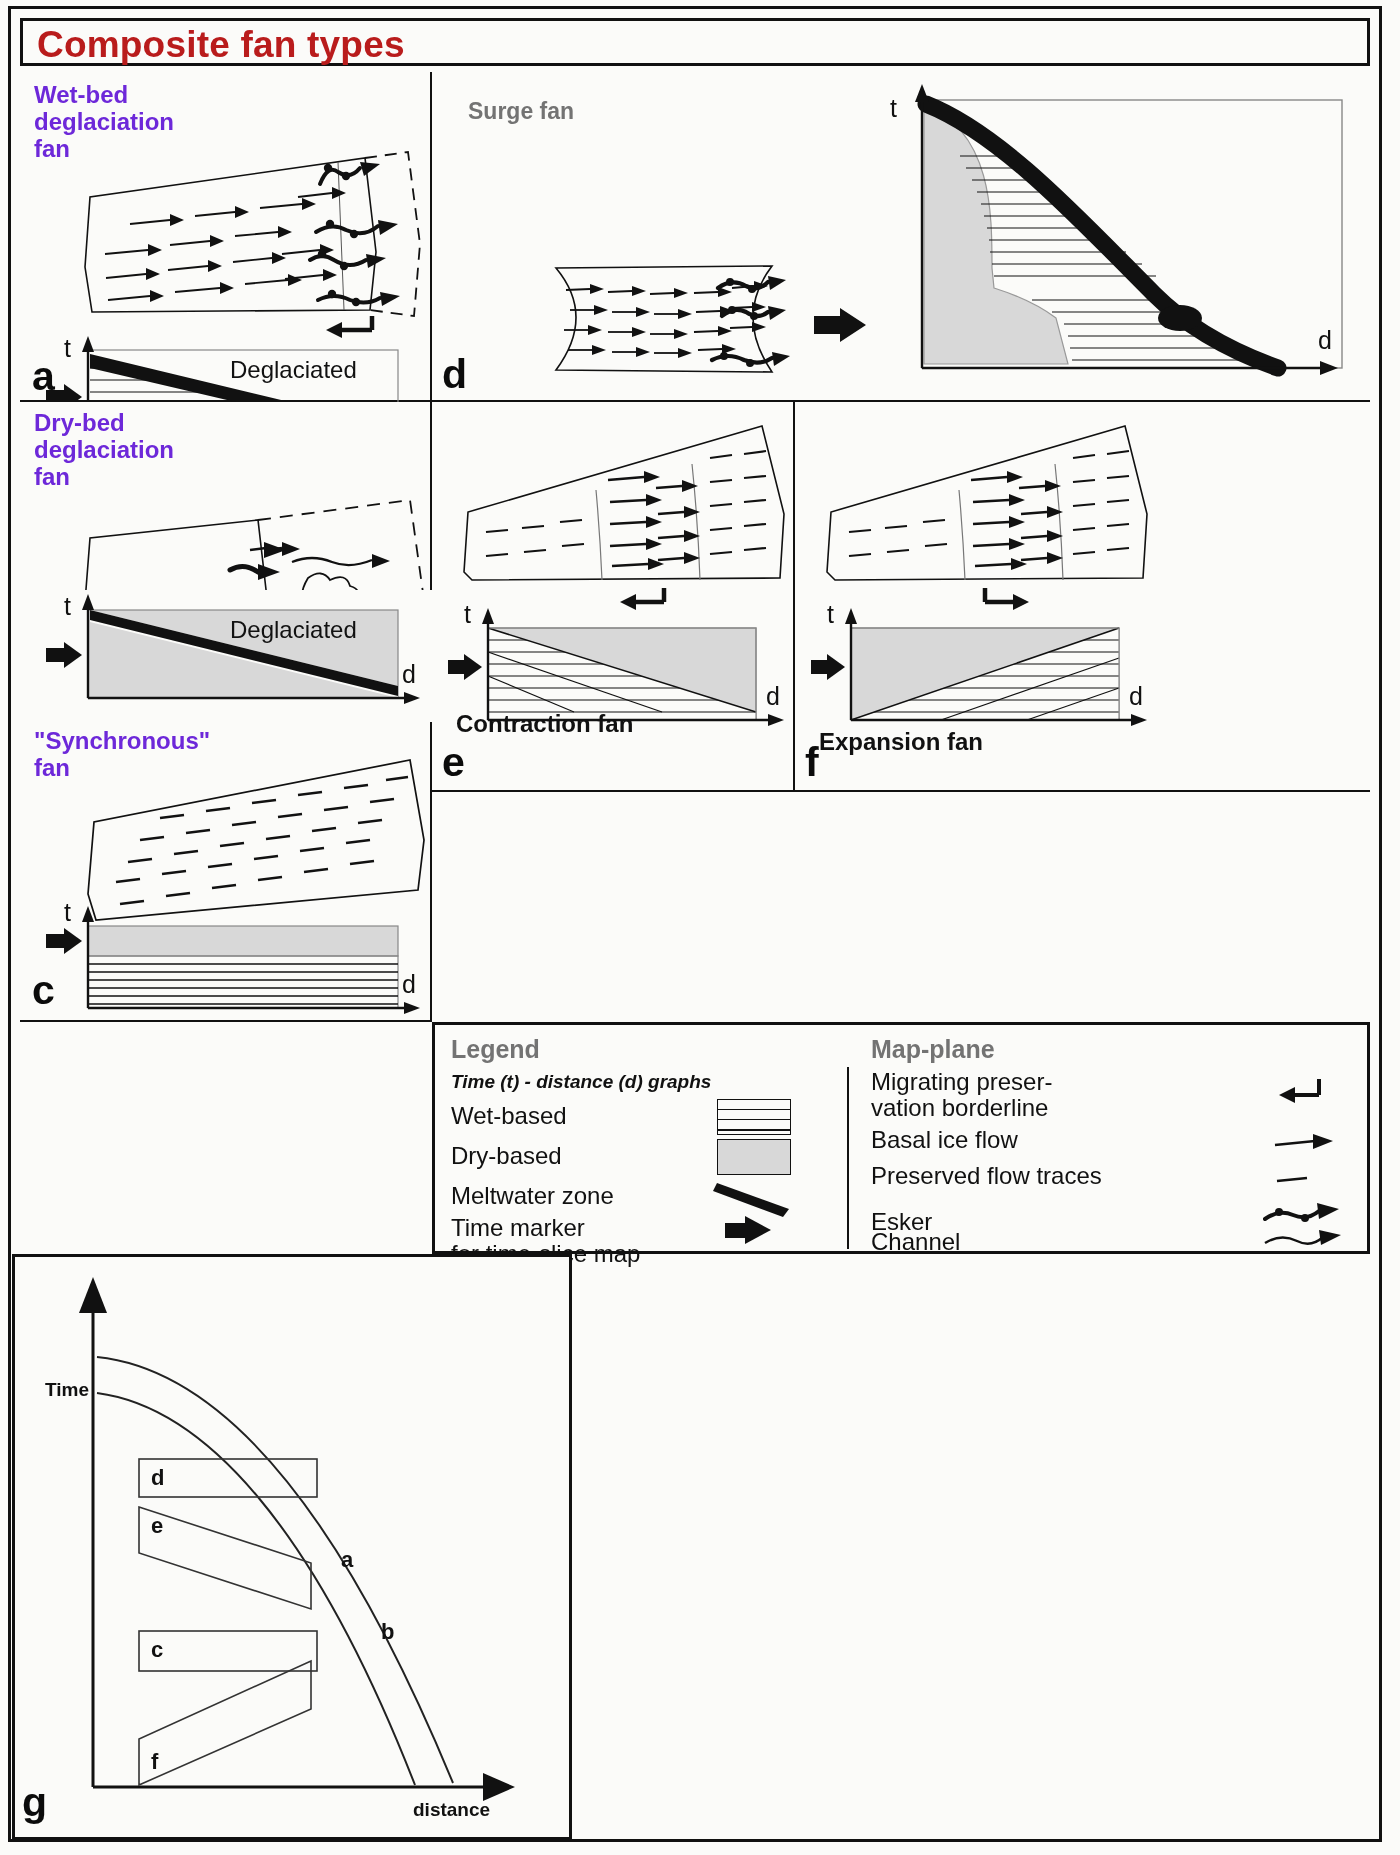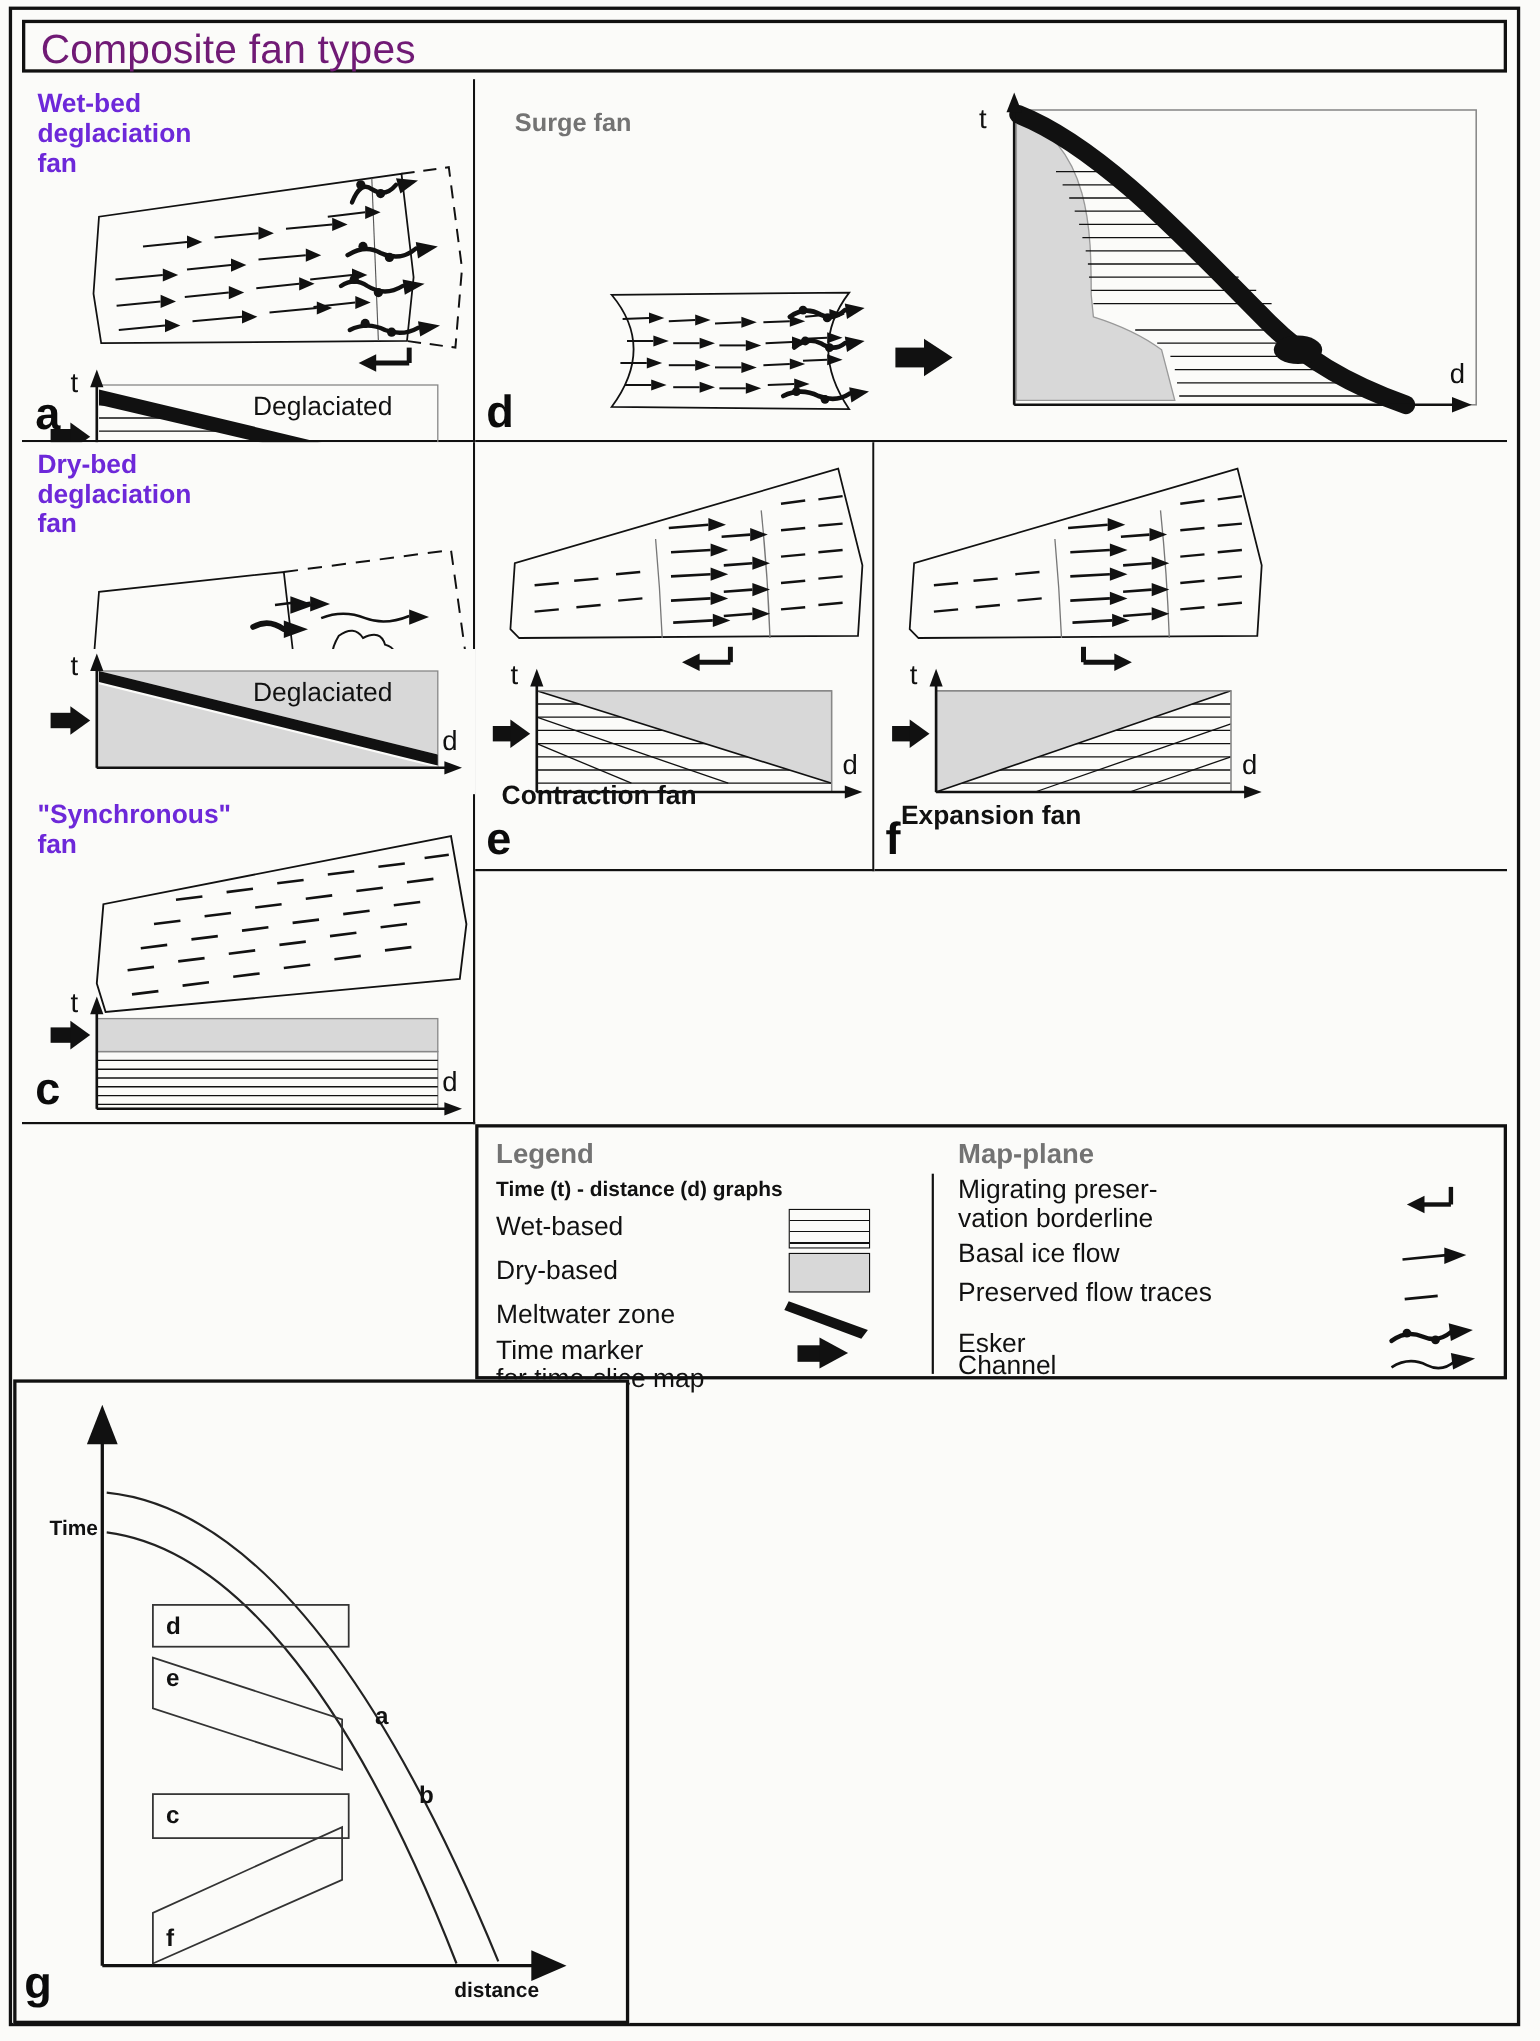--- a/index.html
+++ b/index.html
@@ -11,22 +11,22 @@
   .frame{
     position:absolute;left:8px;top:6px;width:1374px;height:1836px;
     border:3px solid #111;box-sizing:border-box;background:#fbfbf9;
   }
   
   .title-bar{
     position:absolute;left:20px;top:18px;width:1350px;height:48px;
     border:3px solid #111;box-sizing:border-box;background:#fbfbf9;
   }
   .title-text{
-    position:absolute;left:14px;top:3px;font-size:37px;font-weight:400;
-    color:#701a75;letter-spacing:.2px;font-family:"Liberation Sans", sans-serif;
+    position:absolute;left:14px;top:3px;font-size:37px;font-weight:700;
+    color:#b91c1c;letter-spacing:.2px;font-family:"Liberation Sans", sans-serif;
   }
   
   .panel{position:absolute;box-sizing:border-box;background:#fbfbf9;}
   .pb-r{border-right:2px solid #111;}
   .pb-b{border-bottom:2px solid #111;}
 
   .plabel{
     position:absolute;font-size:41px;font-weight:700;color:#0b0b0b;
     line-height:1;font-family:"Liberation Sans", sans-serif;
   }
@@ -57,20 +57,21 @@
     position:absolute;left:432px;top:1022px;width:938px;height:232px;
     border:3px solid #111;box-sizing:border-box;background:#fbfbf9;
   }
   .lg-head{
     position:absolute;font-size:25px;font-weight:700;color:#737373;
     font-family:"Liberation Sans", sans-serif;
   }
   .lg-sub{
     position:absolute;font-size:19px;font-weight:700;color:#111;
     font-family:"Liberation Sans", sans-serif;
+    font-style:italic;
   }
   .lg-item{
     position:absolute;font-size:24px;color:#111;font-weight:400;
     line-height:1.1;white-space:pre-line;
     font-family:"Liberation Sans", sans-serif;
   }
   .lg-div{
     position:absolute;width:2px;background:#111;
   }
   .sw-wet{

